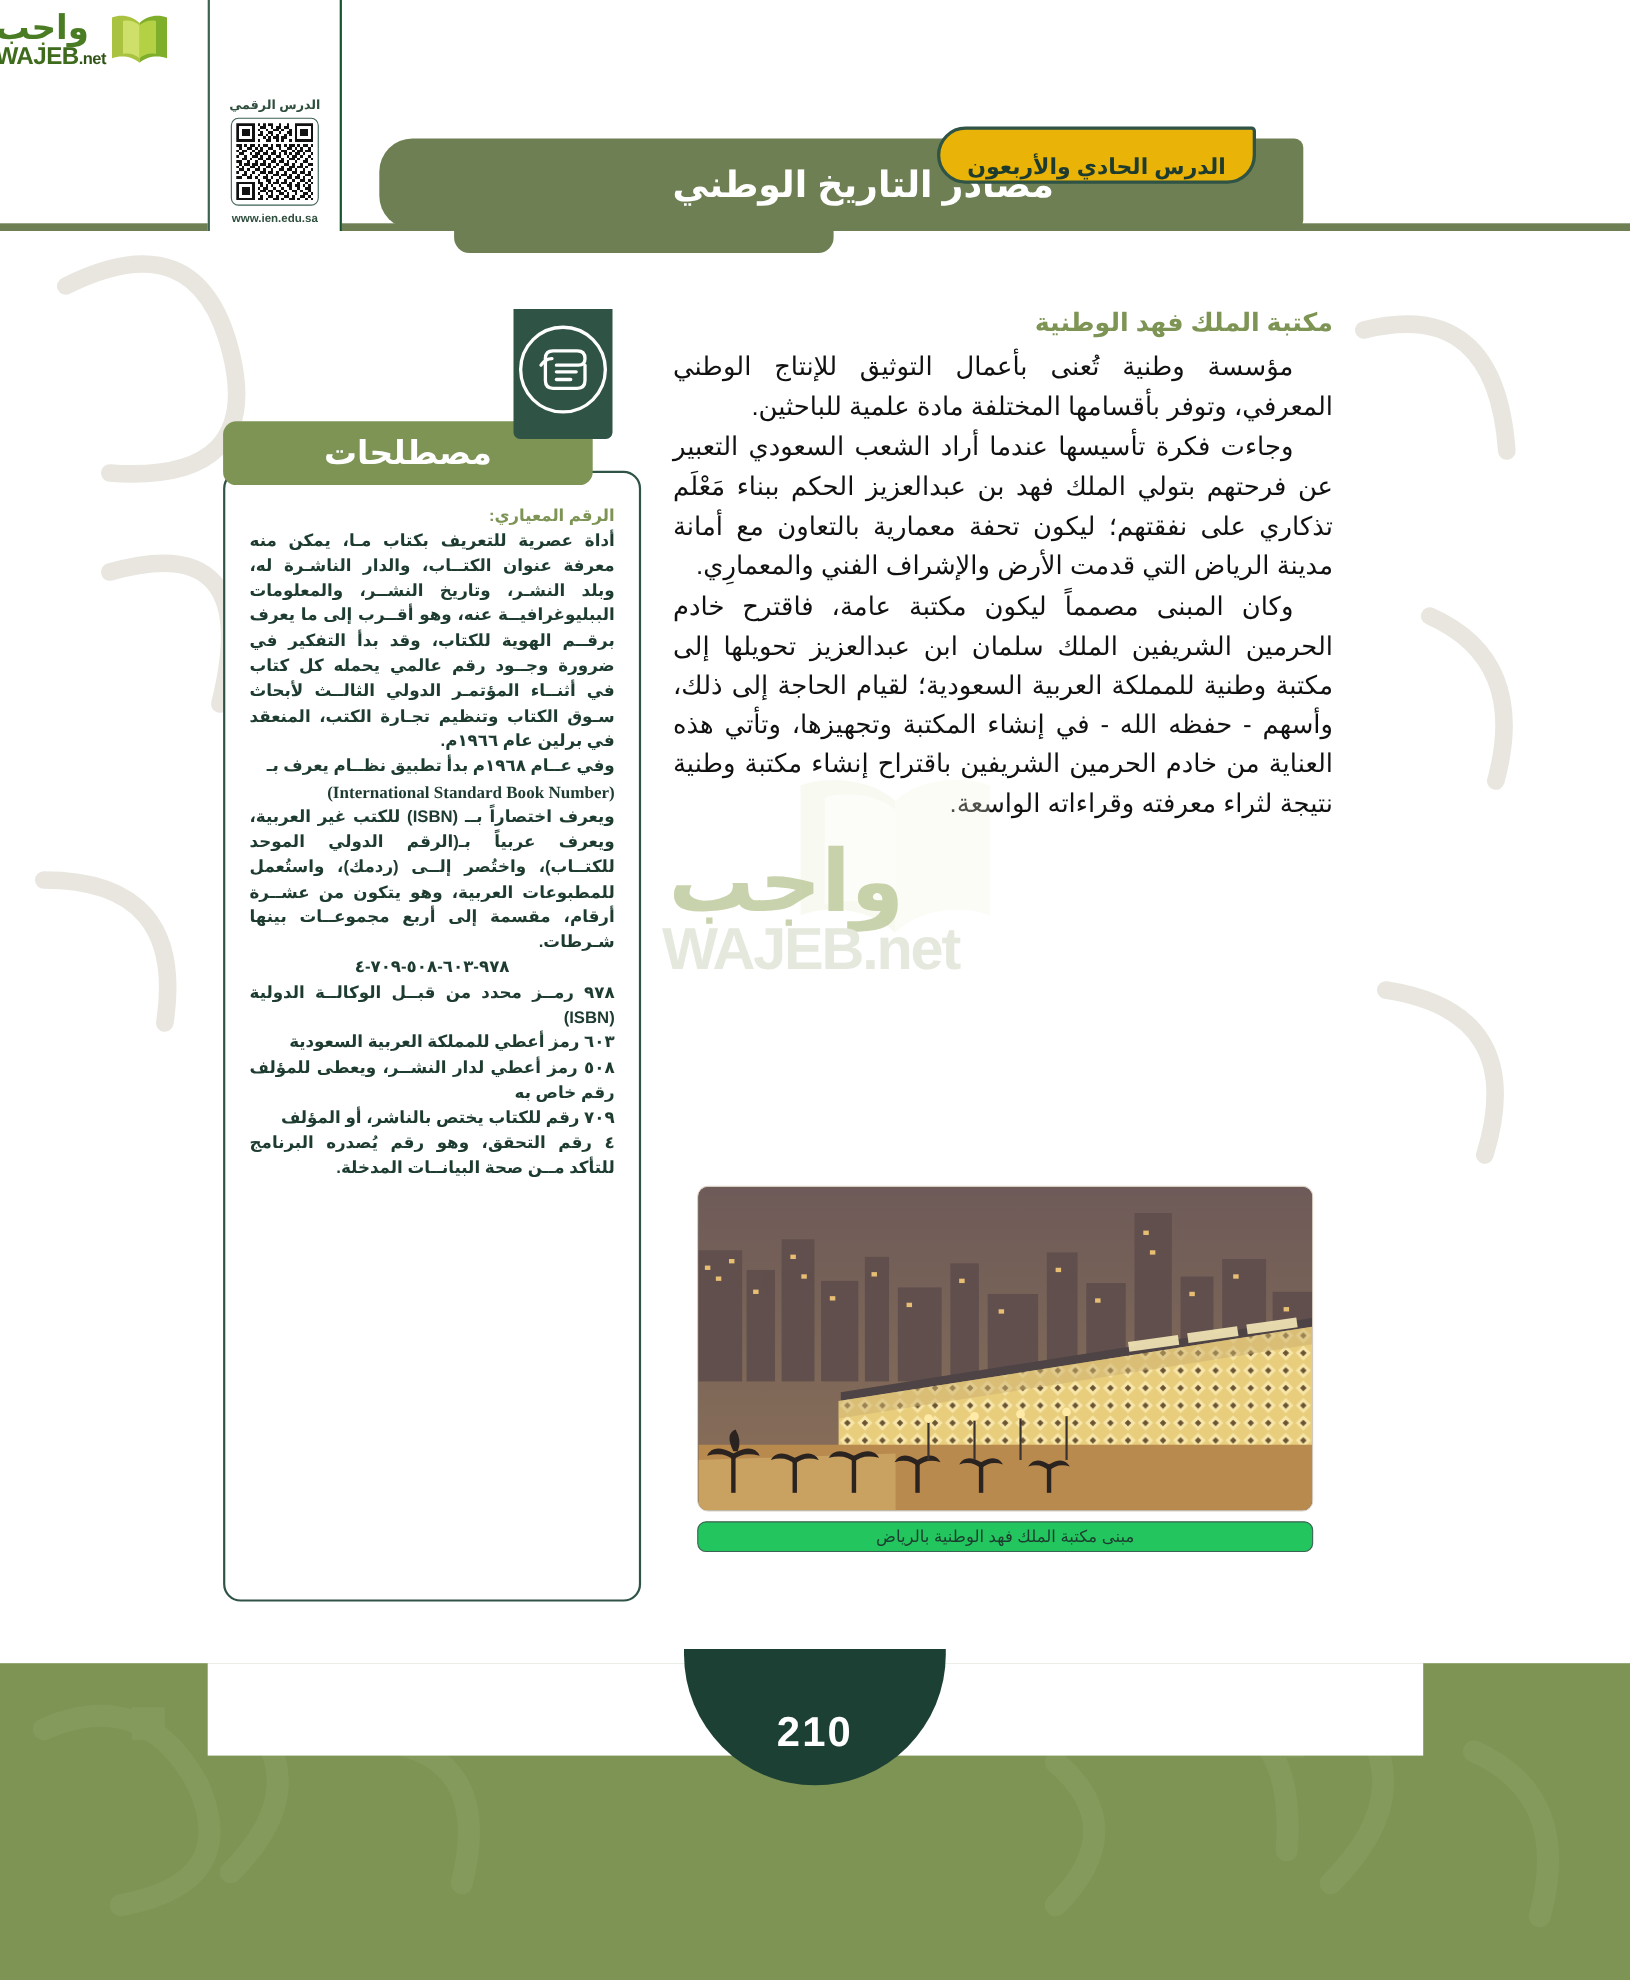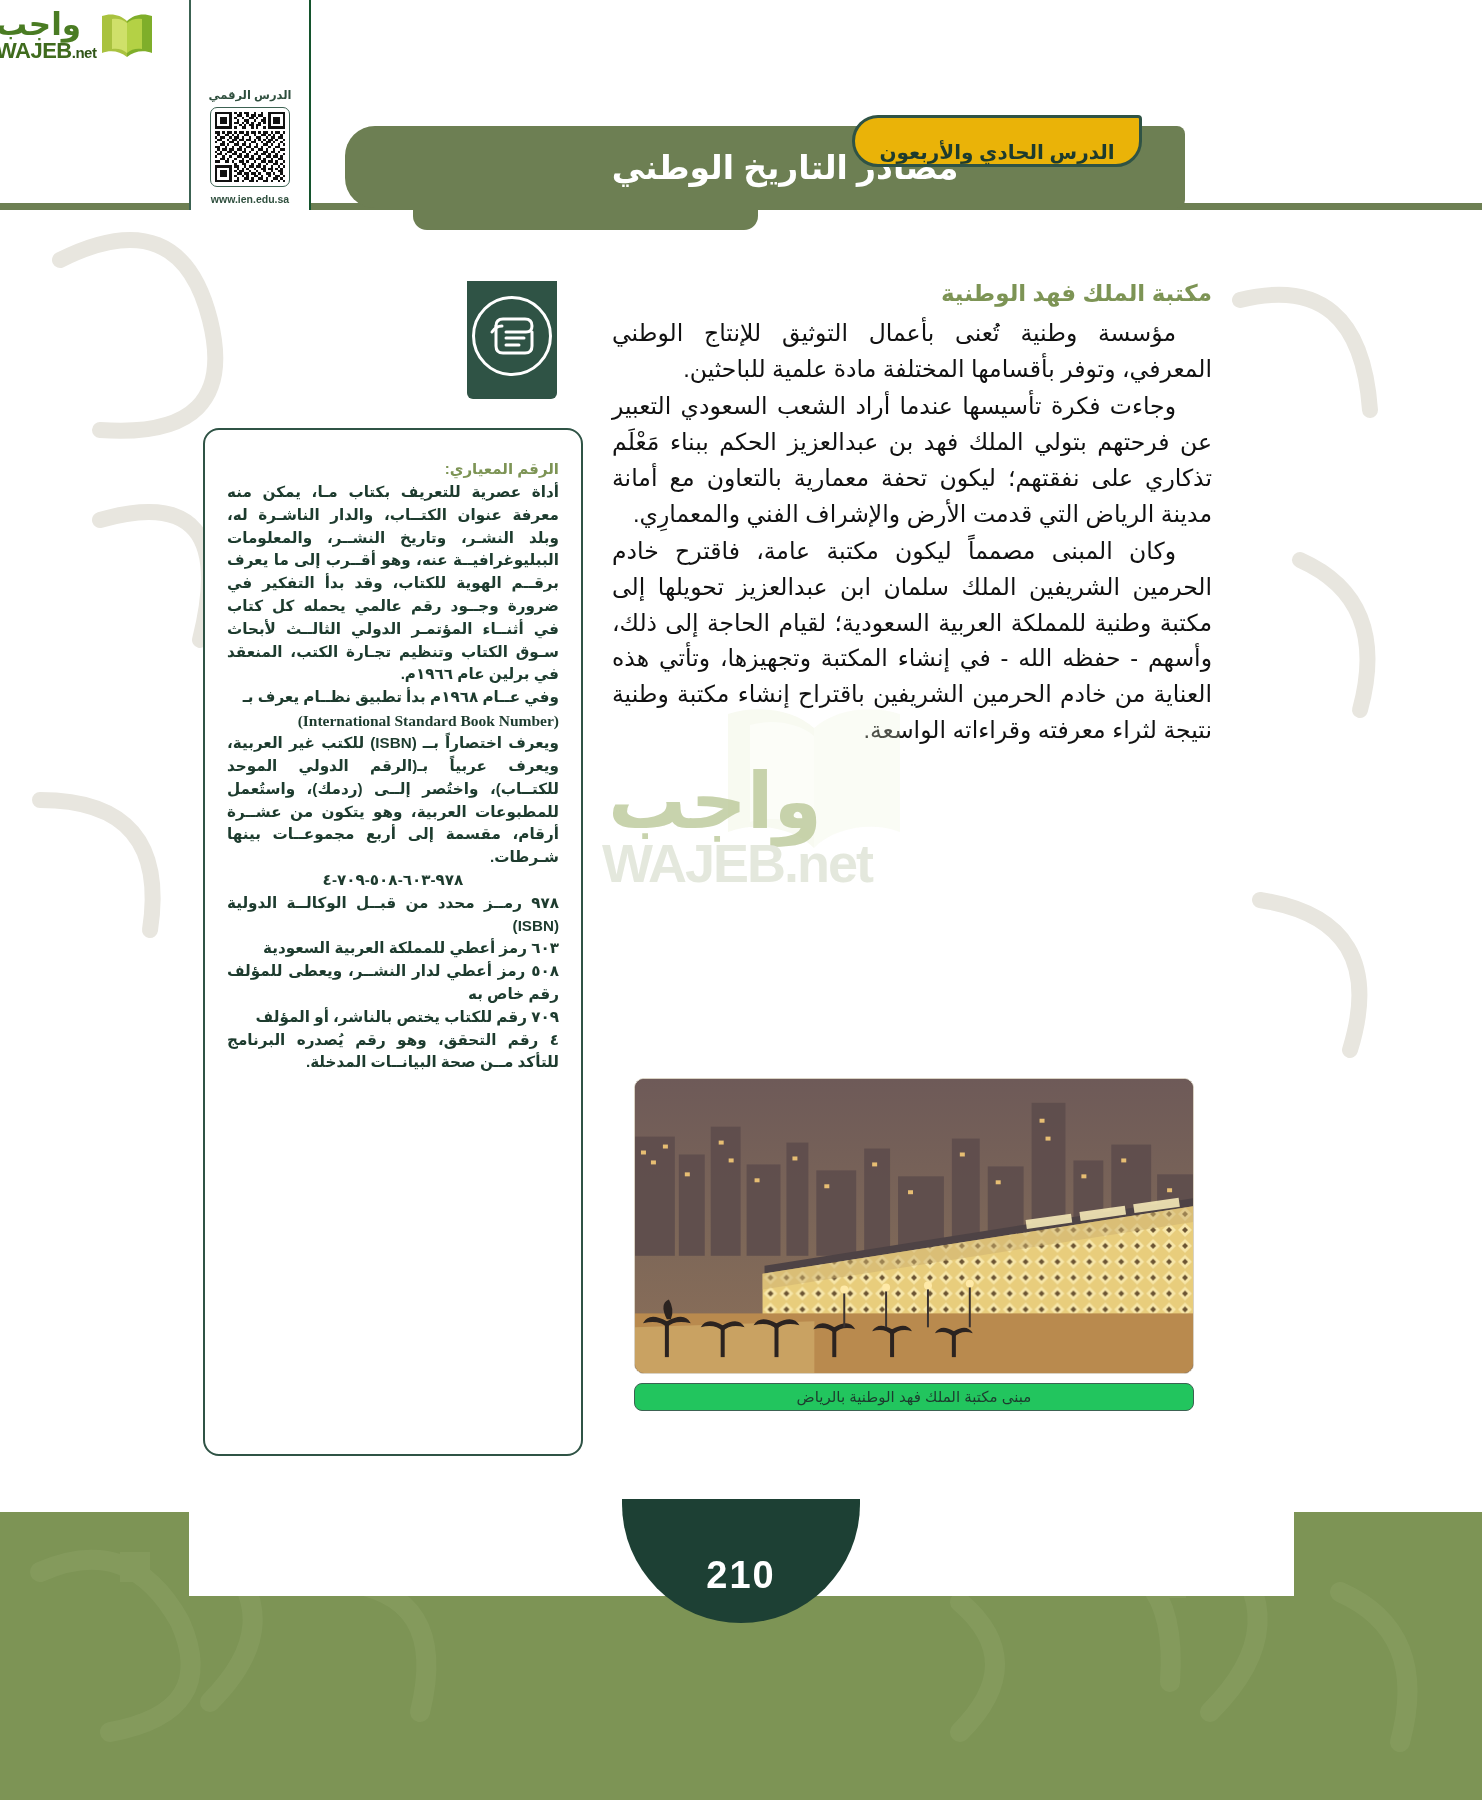--- a/index.html
+++ b/index.html
@@ -562,20 +562,23 @@
       <svg viewBox="0 0 52 52" xmlns="http://www.w3.org/2000/svg">
         <g fill="none" stroke="#ffffff" stroke-width="3" stroke-linecap="round" stroke-linejoin="round">
           <path d="M10 16 q0 -7 7 -7 l22 0 q7 0 7 7 q0 6 -6 6 l-20 0"></path>
           <path d="M10 16 l0 20 q0 7 7 7 l22 0 q7 0 7 -7 l0 -14"></path>
           <path d="M6 22 q4 -6 10 -6"></path>
           <line x1="20" y1="28" x2="38" y2="28"></line>
           <line x1="20" y1="35" x2="33" y2="35"></line>
         </g>
       </svg>
     </div>
+    <div class="terms-header">
+      <span>مصطلحات</span>
+    </div>
     <div class="terms-box">
       <div class="term-title">الرقم المعياري:</div>
       <p>أداة عصرية للتعريف بكتاب مـا، يمكن منه معرفة عنوان الكتــاب، والدار الناشـرة له، وبلد النشـر، وتاريخ النشــر، والمعلومات الببليوغرافيــة عنه، وهو أقــرب إلى ما يعرف برقــم الهوية للكتاب، وقد بدأ التفكير في ضرورة وجــود رقم عالمي يحمله كل كتاب في أثنــاء المؤتمـر الدولي الثالــث لأبحاث سـوق الكتاب وتنظيم تجـارة الكتب، المنعقد في برلين عام ١٩٦٦م.</p>
       <p>وفي عــام ١٩٦٨م بدأ تطبيق نظــام يعرف بـ</p>
       <p class="ltr-line">(International Standard Book Number)</p>
       <p>ويعرف اختصاراً بــ (ISBN) للكتب غير العربية، ويعرف عربياً بـ(الرقم الدولي الموحد للكتــاب)، واختُصر إلــى (ردمك)، واستُعمل للمطبوعات العربية، وهو يتكون من عشــرة أرقام، مقسمة إلى أربع مجموعــات بينها شـرطات.</p>
       <p class="center-num">٩٧٨-٦٠٣-٥٠٨-٧٠٩-٤</p>
       <p>٩٧٨ رمــز محدد من قبــل الوكالــة الدولية (ISBN)</p>
       <p>٦٠٣ رمز أعطي للمملكة العربية السعودية</p>
       <p>٥٠٨ رمز أعطي لدار النشــر، ويعطى للمؤلف رقم خاص به</p>

